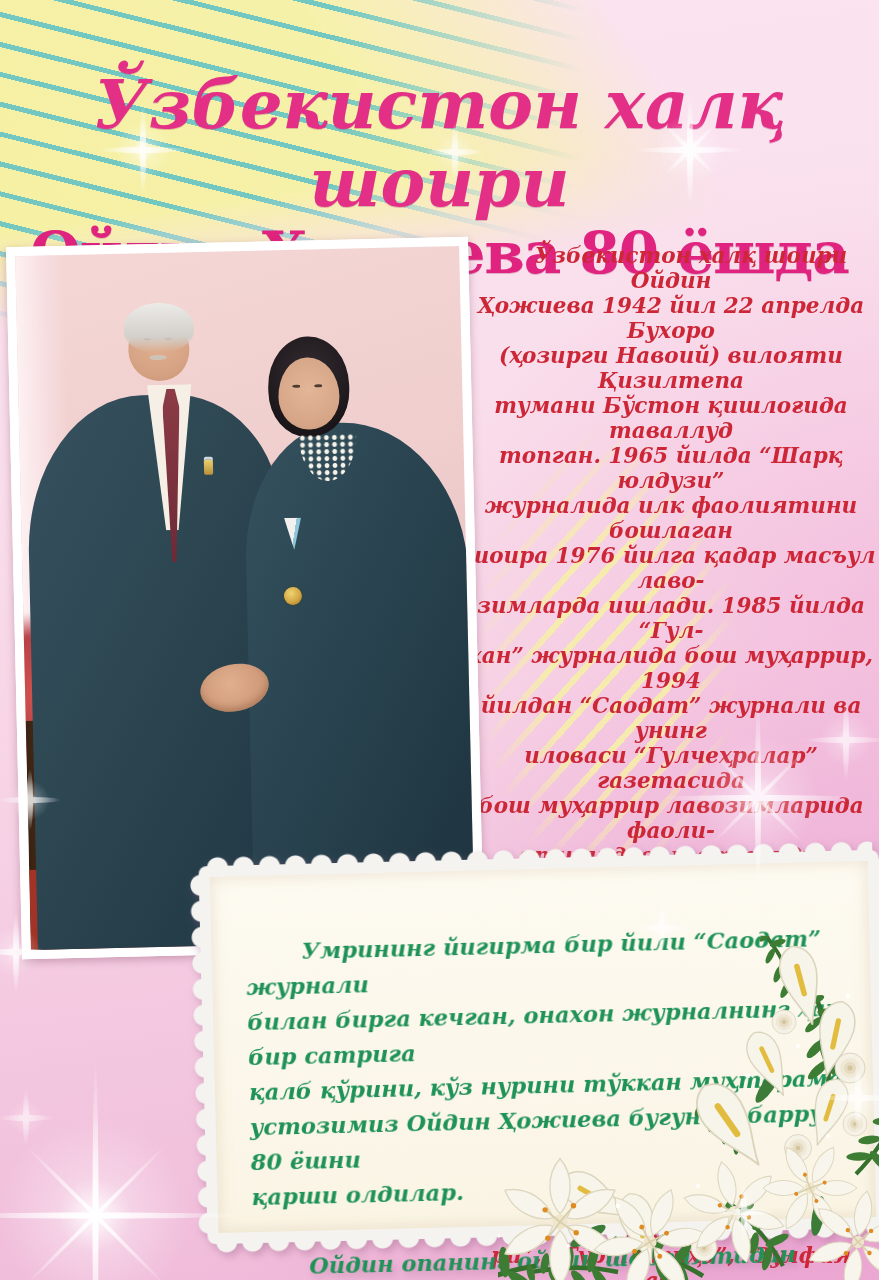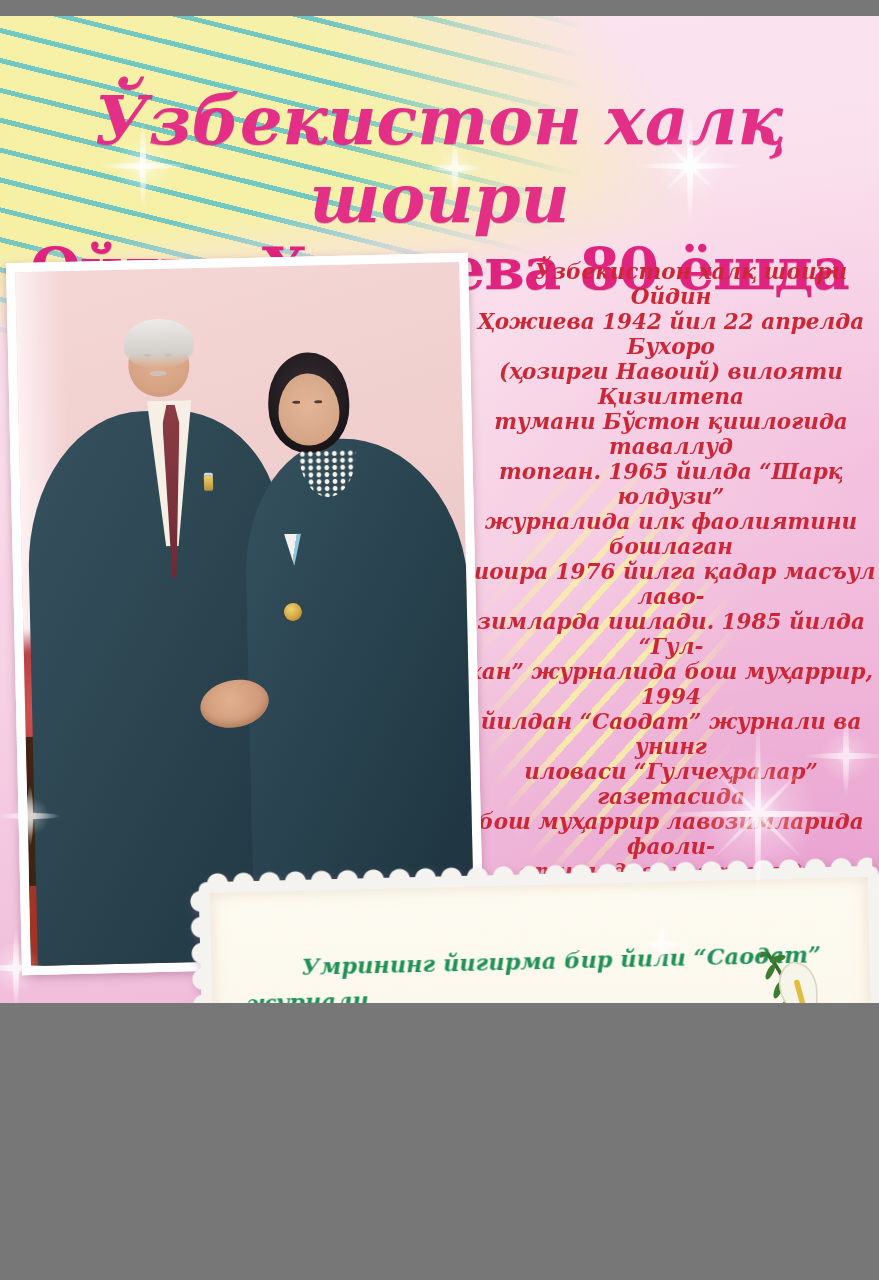--- a/index.html
+++ b/index.html
@@ -1,17 +1,17 @@
 <!DOCTYPE html>
 <html><head>
 <meta charset="utf-8">
 <style>
   html,body{margin:0;padding:0;}
   body{background:#777;font-family:"DejaVu Serif", serif;}
-  .page{position:relative;width:879px;height:987px;margin:16px auto;overflow:hidden;
+  .page{position:relative;width:879px;height:1280px;margin:0 auto;overflow:hidden;
     background:
       radial-gradient(120% 70% at 92% 88%, rgba(231,152,205,.75) 0%, rgba(231,152,205,0) 55%),
       radial-gradient(90% 55% at 103% 48%, rgba(240,176,216,.6) 0%, rgba(240,176,216,0) 60%),
       linear-gradient(172deg,#fbe6f1 0%,#f9dcea 38%,#f6d0e4 62%,#f2c3dd 82%,#efb7d8 100%);}
 
   
   .yellow-panel{position:absolute;left:-40px;top:-60px;width:780px;height:345px;
     transform:rotate(-8deg);z-index:1;
     background:linear-gradient(64deg,#f5f0a2 0%,#f6f1a9 52%,rgba(246,241,169,.55) 68%,rgba(248,236,190,0) 82%);
     -webkit-mask:linear-gradient(180deg,#000 70%,transparent 98%);

